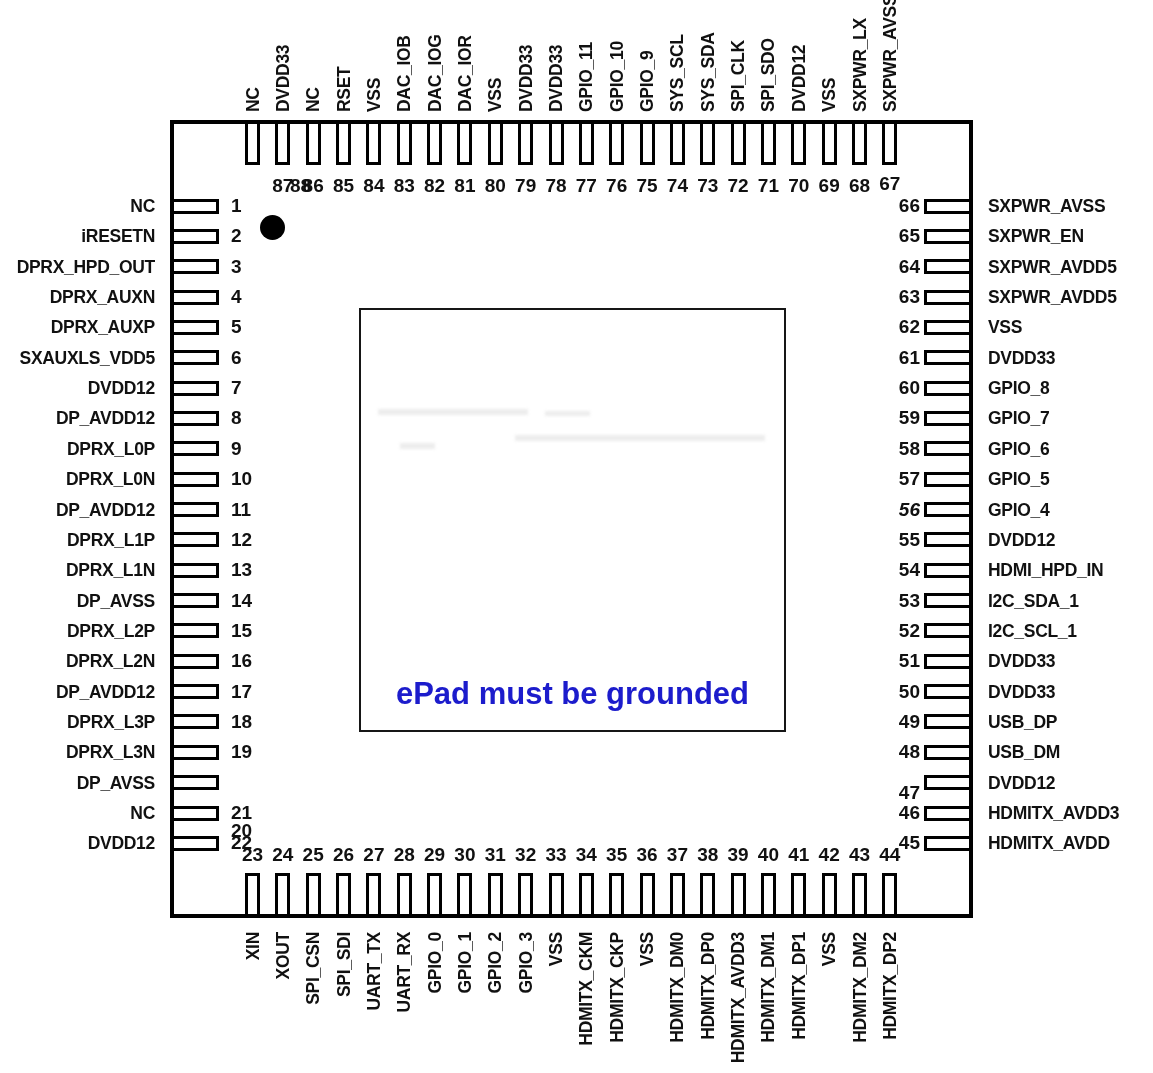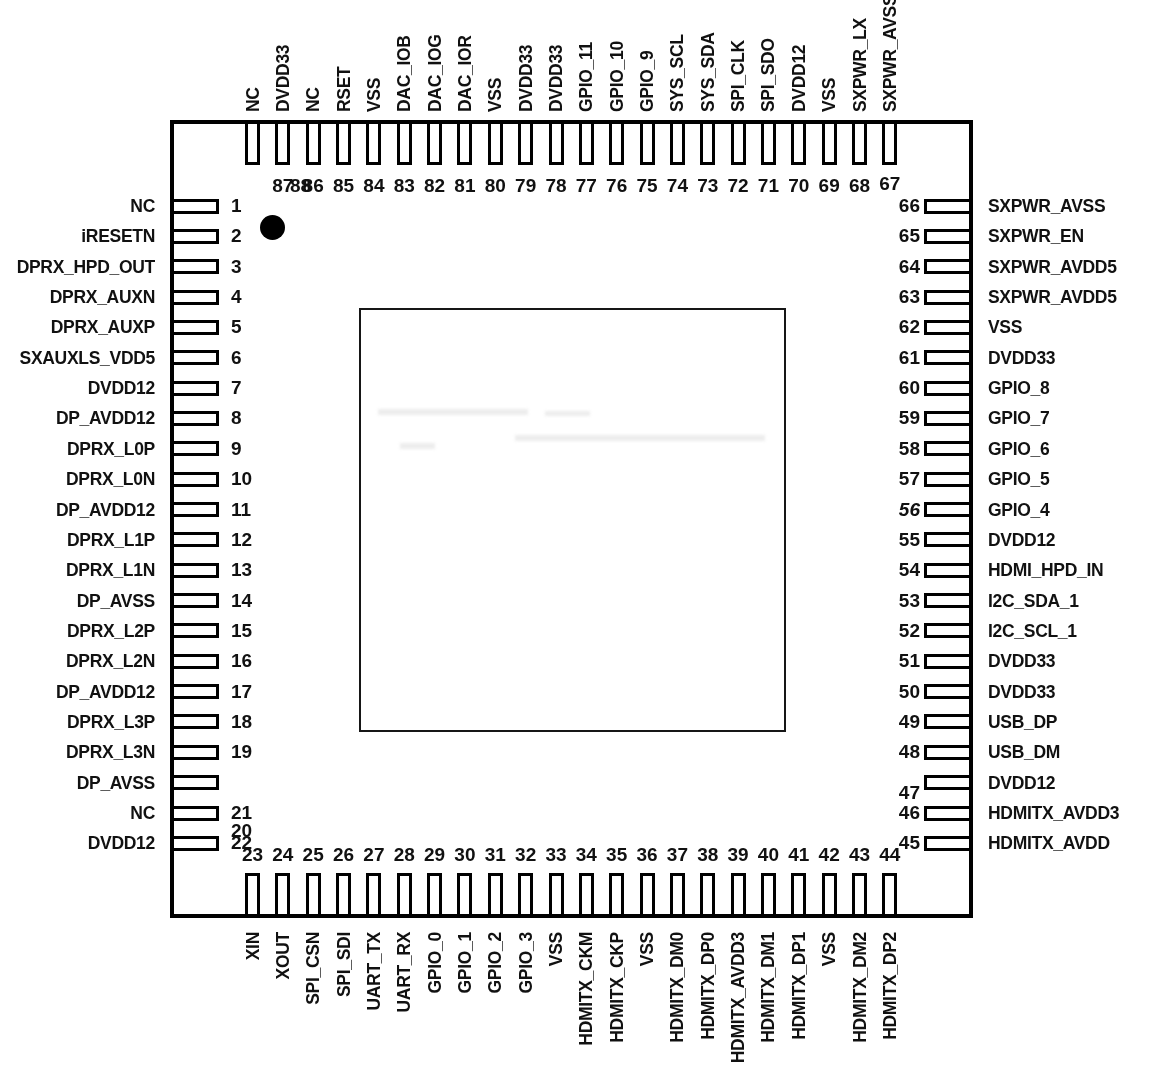--- a/index.html
+++ b/index.html
@@ -26,20 +26,21 @@
 </head>
 <body>
 
 <div id="diagram">
   <div class="chip-body"></div>
   <div class="epad"></div>
   <div class="smudge" style="left:378px;top:409px;width:150px;height:6px;"></div>
   <div class="smudge" style="left:545px;top:411px;width:45px;height:5px;"></div>
   <div class="smudge" style="left:515px;top:435px;width:250px;height:6px;"></div>
   <div class="smudge" style="left:400px;top:443px;width:35px;height:6px;"></div>
+  <div class="epad-note" style="color: rgb(28, 28, 204);">ePad must be grounded</div>
   <div class="pin1-dot"></div>
 <div class="pin-pad" style="left: 245px; top: 121px; width: 15px; height: 44px;"></div>
     <div class="pin-num" style="left: 252.5px; top: 176px; transform: translateX(-50%); margin-left: 48px;">88</div>
     <div class="pin-label vlabel" style="left: 252.5px; top: 112px; transform: translate(-50%, -100%) rotate(180deg);">NC</div>
     <div class="pin-pad" style="left: 275.35px; top: 121px; width: 15px; height: 44px;"></div>
     <div class="pin-num" style="left: 282.85px; top: 176px; transform: translateX(-50%);">87</div>
     <div class="pin-label vlabel" style="left: 282.85px; top: 112px; transform: translate(-50%, -100%) rotate(180deg);">DVDD33</div>
     <div class="pin-pad" style="left: 305.7px; top: 121px; width: 15px; height: 44px;"></div>
     <div class="pin-num" style="left: 313.2px; top: 176px; transform: translateX(-50%);">86</div>
     <div class="pin-label vlabel" style="left: 313.2px; top: 112px; transform: translate(-50%, -100%) rotate(180deg);">NC</div>

